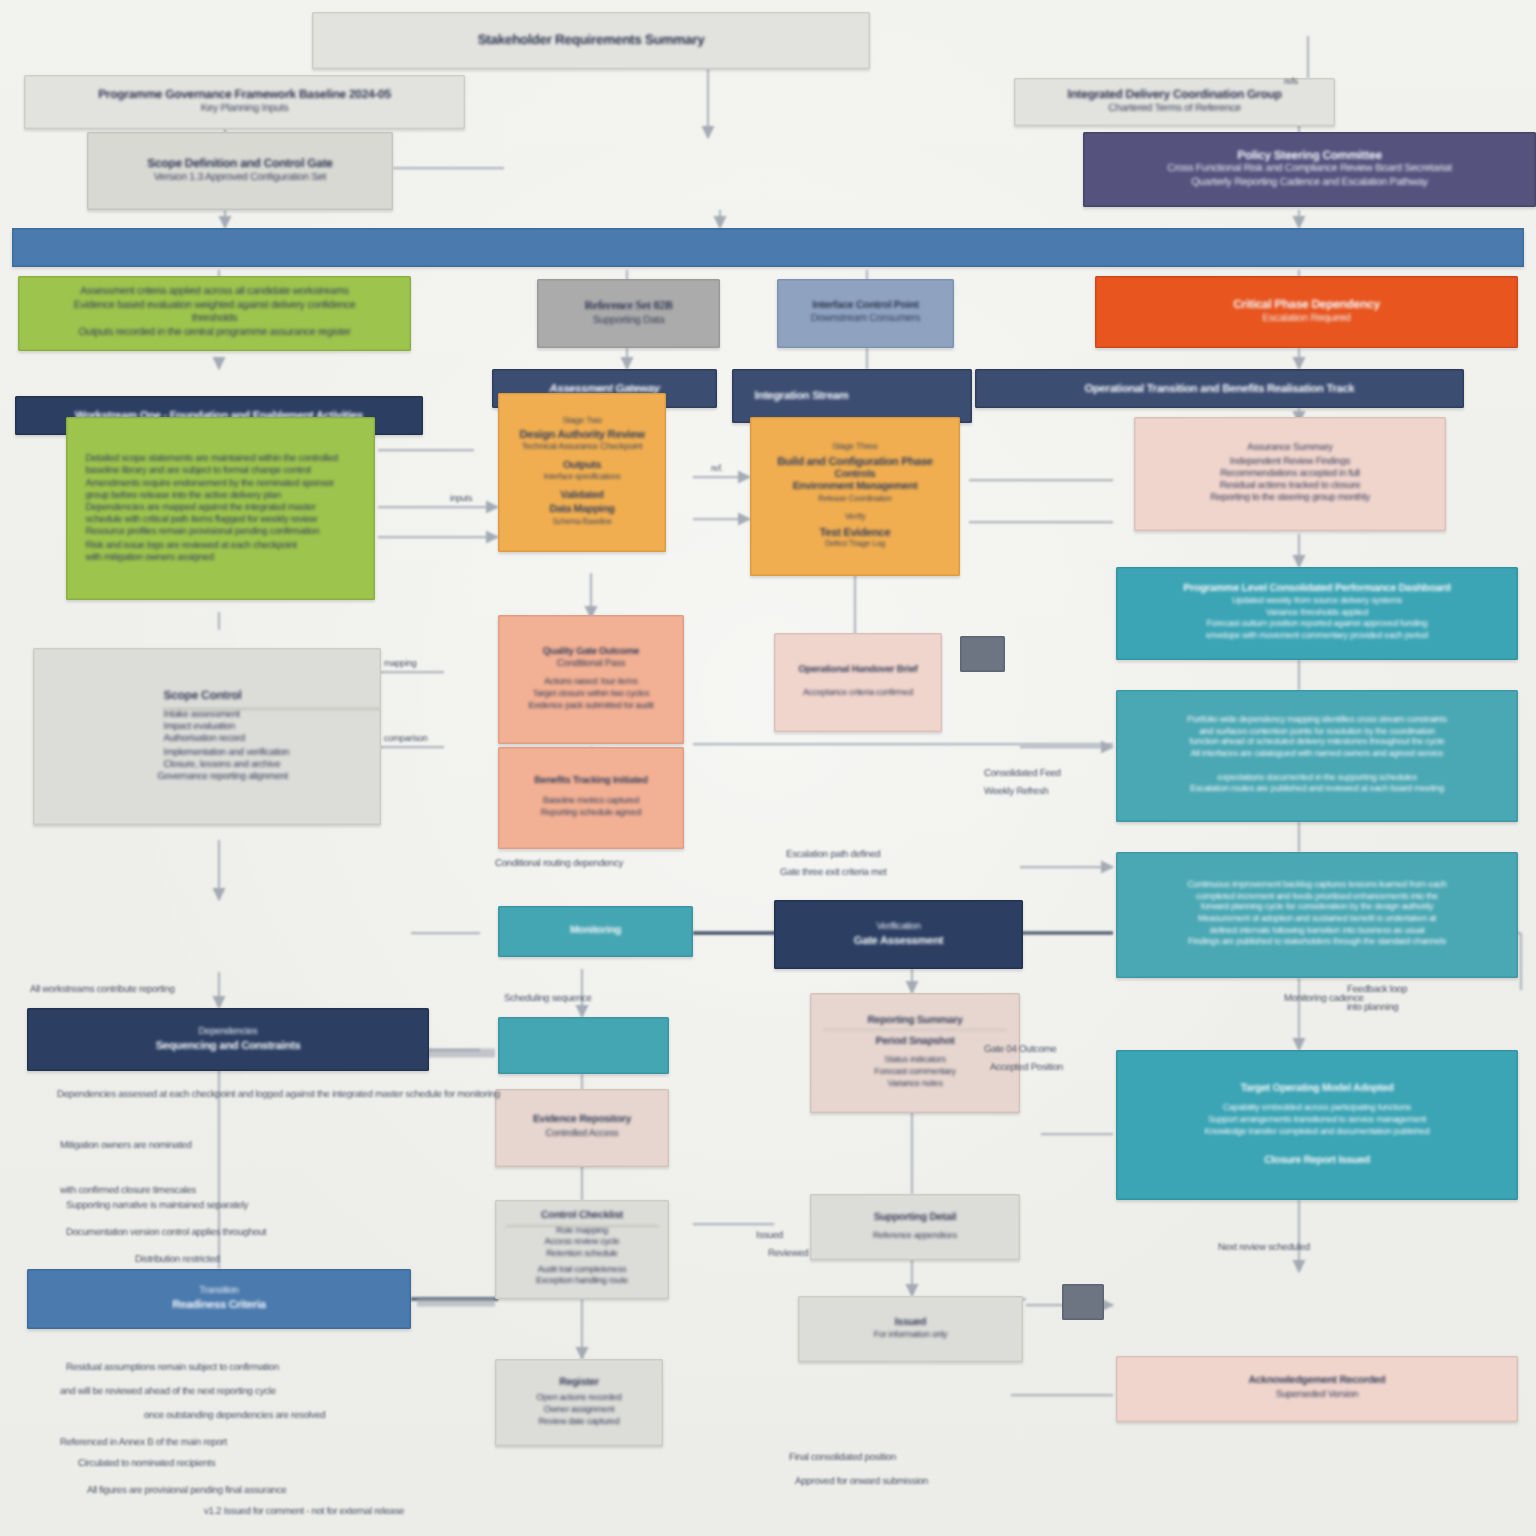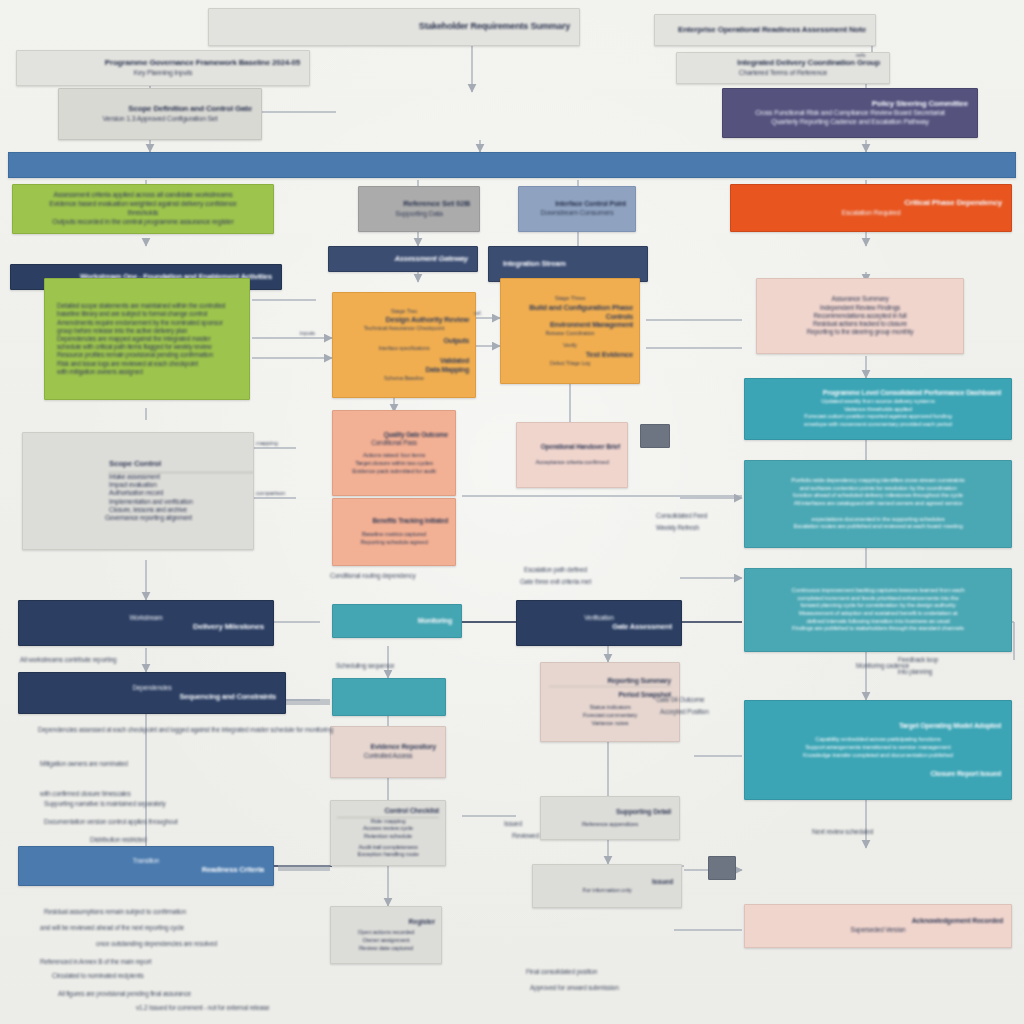--- a/index.html
+++ b/index.html
@@ -46,21 +46,21 @@
     width:100%;
     text-align:center;
     line-height:1.28;
     white-space:nowrap;
     overflow:hidden;
     text-overflow:clip;
     filter:blur(0.9px);
     -webkit-font-smoothing:antialiased;
     letter-spacing:-0.2px;
   }
-  .node .ln.hd{font-weight:bold;text-align:right;}
+  .node .ln.hd{font-weight:bold;}
   .node .ln.sm{font-size:7px;opacity:.92;}
 
   
   .t-dark .ln{color:#2c3550;}
   .t-light .ln{color:#f4f6fa;}
   .t-mid .ln{color:#39415c;}
 
   
   .c-paper   {background:#e2e2de;border:1px solid #cfcfca;}
   .c-paper2  {background:#d9d9d4;border:1px solid #c6c6c0;}
@@ -205,54 +205,51 @@
 
   <div class="node c-paper t-dark" style="left:208px;top:8px;width:372px;height:38px;">
     <span class="ln hd" style="font-size:9px;">Stakeholder Requirements Summary</span>
   </div>
 
   <div class="node c-paper t-dark" style="left:16px;top:50px;width:294px;height:36px;">
     <span class="ln hd" style="font-size:8px;">Programme Governance Framework Baseline 2024-05</span>
     <span class="ln sm">Key Planning Inputs</span>
   </div>
 
-  <div class="node c-paper t-dark" style="left:654px;top:14px;width:222px;height:32px;">
-    <span class="ln hd" style="font-size:8px;">Enterprise Operational Readiness Assessment Note</span>
-  </div>
 
   <div class="node c-paper2 t-dark" style="left:58px;top:88px;width:204px;height:52px;">
     <span class="ln hd" style="font-size:8px;">Scope Definition and Control Gate</span>
     <span class="ln sm">Version 1.3 Approved Configuration Set</span>
   </div>
 
   <div class="node c-paper t-dark" style="left:676px;top:52px;width:214px;height:32px;">
     <span class="ln hd" style="font-size:8px;">Integrated Delivery Coordination Group</span>
     <span class="ln sm">Chartered Terms of Reference</span>
   </div>
 
 
-  <div class="node c-purple t-light" style="left:722px;top:88px;width:256px;height:50px;">
+  <div class="node c-purple t-light" style="left:722px;top:88px;width:302px;height:50px;">
     <span class="ln hd" style="font-size:8px;">Policy Steering Committee</span>
     <span class="ln sm">Cross Functional Risk and Compliance Review Board Secretariat</span>
     <span class="ln sm">Quarterly Reporting Cadence and Escalation Pathway</span>
   </div>
 
   <div class="node c-band t-light" style="left:8px;top:152px;width:1008px;height:26px;border-radius:0;">
     <span class="ln hd" style="font-size:8px;"></span>
   </div>
 
   <div class="node c-green t-mid" style="left:12px;top:184px;width:262px;height:50px;padding:4px 10px;">
     <span class="ln" style="font-size:7px;">Assessment criteria applied across all candidate workstreams</span>
     <span class="ln" style="font-size:7px;">Evidence based evaluation weighted against delivery confidence</span>
     <span class="ln" style="font-size:7px;">thresholds</span>
     <span class="ln" style="font-size:7px;">Outputs recorded in the central programme assurance register</span>
   </div>
 
   <div class="node c-gray t-dark" style="left:358px;top:186px;width:122px;height:46px;">
-    <span class="ln hd" style="font-size:8px;">Reference Set 02B</span>
+    <span class="ln hd" style="font-size:8px;font-family:Liberation Serif, serif;">Reference Set 02B</span>
     <span class="ln sm">Supporting Data</span>
   </div>
 
   <div class="node c-bluegray t-dark" style="left:518px;top:186px;width:118px;height:46px;">
     <span class="ln hd" style="font-size:7px;">Interface Control Point</span>
     <span class="ln sm">Downstream Consumers</span>
   </div>
 
   <div class="node c-orange t-light" style="left:730px;top:184px;width:282px;height:48px;">
     <span class="ln hd" style="font-size:8px;">Critical Phase Dependency</span>
@@ -260,35 +257,38 @@
   </div>
 
   <div class="node c-navy t-light" style="left:10px;top:264px;width:272px;height:26px;">
     <span class="ln hd" style="font-size:7.5px;">Workstream One - Foundation and Enablement Activities</span>
   </div>
   <div class="node c-navy2 t-light" style="left:328px;top:246px;width:150px;height:26px;">
     <span class="ln hd" style="font-size:7.5px;font-style:italic;">Assessment Gateway</span>
   </div>
   <div class="node c-navy2 t-light" style="left:488px;top:246px;width:160px;height:36px;justify-content:center;align-items:flex-start;padding-left:14px;">
     <span class="ln hd" style="font-size:7.5px;text-align:left;">Integration Stream</span>
+  </div>
+  <div class="node c-navy2 t-light" style="left:650px;top:246px;width:326px;height:26px;">
+    <span class="ln hd" style="font-size:7.5px;">Operational Transition and Benefits Realisation Track</span>
   </div>
 
   <div class="node c-green t-mid" style="left:44px;top:278px;width:206px;height:122px;padding:8px 12px;align-items:flex-start;">
     <span class="ln" style="font-size:6.5px;text-align:left;">Detailed scope statements are maintained within the controlled</span>
     <span class="ln" style="font-size:6.5px;text-align:left;">baseline library and are subject to formal change control</span>
     <span class="ln" style="font-size:6.5px;text-align:left;">Amendments require endorsement by the nominated sponsor</span>
     <span class="ln" style="font-size:6.5px;text-align:left;">group before release into the active delivery plan</span>
     <span class="ln" style="font-size:6.5px;text-align:left;height:8px;">Dependencies are mapped against the integrated master</span>
     <span class="ln" style="font-size:6.5px;text-align:left;">schedule with critical path items flagged for weekly review</span>
     <span class="ln" style="font-size:6.5px;text-align:left;">Resource profiles remain provisional pending confirmation</span>
     <span class="ln" style="font-size:6.5px;text-align:left;height:8px;">Risk and issue logs are reviewed at each checkpoint</span>
     <span class="ln" style="font-size:6.5px;text-align:left;">with mitigation owners assigned</span>
   </div>
 
-  <div class="node c-amber t-mid" style="left:332px;top:292px;width:144px;height:106px;padding:4px 6px;">
+  <div class="node c-amber t-mid" style="left:332px;top:262px;width:112px;height:106px;padding:4px 6px;">
     <span class="ln sm" style="font-size:6px;">Stage Two</span>
     <span class="ln hd" style="font-size:7.5px;">Design Authority Review</span>
     <span class="ln sm" style="font-size:6px;">Technical Assurance Checkpoint</span>
     <span class="ln hd" style="font-size:7px;margin-top:4px;">Outputs</span>
     <span class="ln sm" style="font-size:5.5px;">Interface specifications</span>
     <span class="ln hd" style="font-size:7px;margin-top:5px;">Validated</span>
     <span class="ln hd" style="font-size:7px;">Data Mapping</span>
     <span class="ln sm" style="font-size:5.5px;">Schema Baseline</span>
   </div>
 
@@ -367,24 +367,20 @@
   <div class="node c-graysoft t-mid" style="left:22px;top:432px;width:232px;height:118px;padding:10px 12px;align-items:flex-start;">
     <span class="ln hd" style="font-size:8px;text-align:left;margin-left:74px;border-bottom:1px solid #b9b9b3;padding-bottom:2px;">Scope Control</span>
     <span class="ln" style="font-size:6.5px;text-align:left;margin-left:74px;">Intake assessment</span>
     <span class="ln" style="font-size:6.5px;text-align:left;margin-left:74px;">Impact evaluation</span>
     <span class="ln" style="font-size:6.5px;text-align:left;margin-left:74px;">Authorisation record</span>
     <span class="ln" style="font-size:6.5px;text-align:left;margin-left:74px;">Implementation and verification</span>
     <span class="ln" style="font-size:6.5px;text-align:left;margin-left:74px;">Closure, lessons and archive</span>
     <span class="ln" style="font-size:6.5px;text-align:left;margin-left:70px;">Governance reporting alignment</span>
   </div>
 
-  <div class="node c-navy t-light" style="left:18px;top:600px;width:256px;height:46px;">
-    <span class="ln sm" style="font-size:6.5px;">Workstream</span>
-    <span class="ln hd" style="font-size:8px;">Delivery Milestones</span>
-  </div>
 
   <div class="node c-navy t-light" style="left:18px;top:672px;width:268px;height:42px;">
     <span class="ln sm" style="font-size:6.5px;">Dependencies</span>
     <span class="ln hd" style="font-size:7.5px;">Sequencing and Constraints</span>
   </div>
 
   <div class="node c-blue t-light" style="left:18px;top:846px;width:256px;height:40px;">
     <span class="ln sm" style="font-size:6.5px;">Transition</span>
     <span class="ln hd" style="font-size:7.5px;">Readiness Criteria</span>
   </div>

